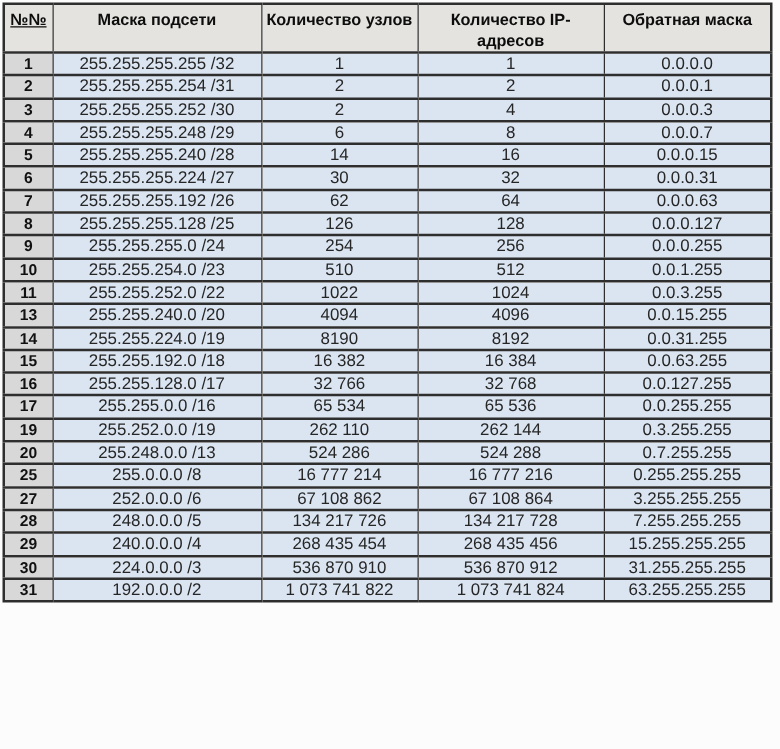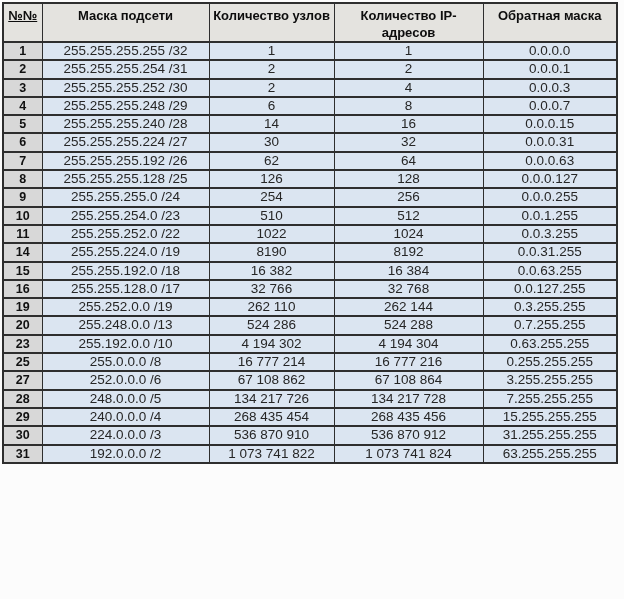--- a/index.html
+++ b/index.html
@@ -159,20 +159,27 @@
         <td>0.0.1.255</td>
       </tr>
       <tr>
         <td class="numcell">11</td>
         <td>255.255.252.0 /22</td>
         <td>1022</td>
         <td>1024</td>
         <td>0.0.3.255</td>
       </tr>
       <tr>
+        <td class="numcell">13</td>
+        <td>255.255.240.0 /20</td>
+        <td>4094</td>
+        <td>4096</td>
+        <td>0.0.15.255</td>
+      </tr>
+      <tr>
         <td class="numcell">14</td>
         <td>255.255.224.0 /19</td>
         <td>8190</td>
         <td>8192</td>
         <td>0.0.31.255</td>
       </tr>
       <tr>
         <td class="numcell">15</td>
         <td>255.255.192.0 /18</td>
         <td>16 382</td>
@@ -180,41 +187,41 @@
         <td>0.0.63.255</td>
       </tr>
       <tr>
         <td class="numcell">16</td>
         <td>255.255.128.0 /17</td>
         <td>32 766</td>
         <td>32 768</td>
         <td>0.0.127.255</td>
       </tr>
       <tr>
+        <td class="numcell">17</td>
+        <td>255.255.0.0 /16</td>
+        <td>65 534</td>
+        <td>65 536</td>
+        <td>0.0.255.255</td>
+      </tr>
+      <tr>
         <td class="numcell">19</td>
         <td>255.252.0.0 /19</td>
         <td>262 110</td>
         <td>262 144</td>
         <td>0.3.255.255</td>
       </tr>
       <tr>
         <td class="numcell">20</td>
         <td>255.248.0.0 /13</td>
         <td>524 286</td>
         <td>524 288</td>
         <td>0.7.255.255</td>
       </tr>
       <tr>
-        <td class="numcell">23</td>
-        <td>255.192.0.0 /10</td>
-        <td>4 194 302</td>
-        <td>4 194 304</td>
-        <td>0.63.255.255</td>
-      </tr>
-      <tr>
         <td class="numcell">25</td>
         <td>255.0.0.0 /8</td>
         <td>16 777 214</td>
         <td>16 777 216</td>
         <td>0.255.255.255</td>
       </tr>
       <tr>
         <td class="numcell">27</td>
         <td>252.0.0.0 /6</td>
         <td>67 108 862</td>

